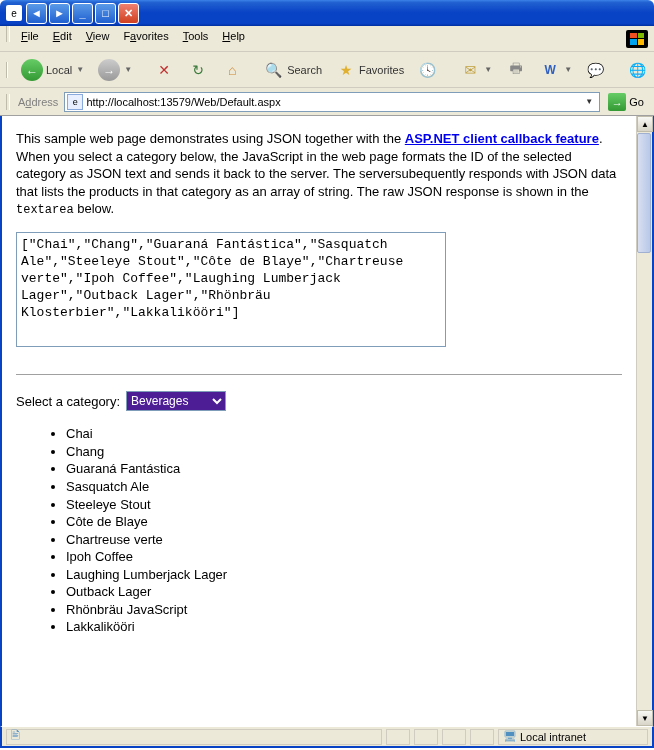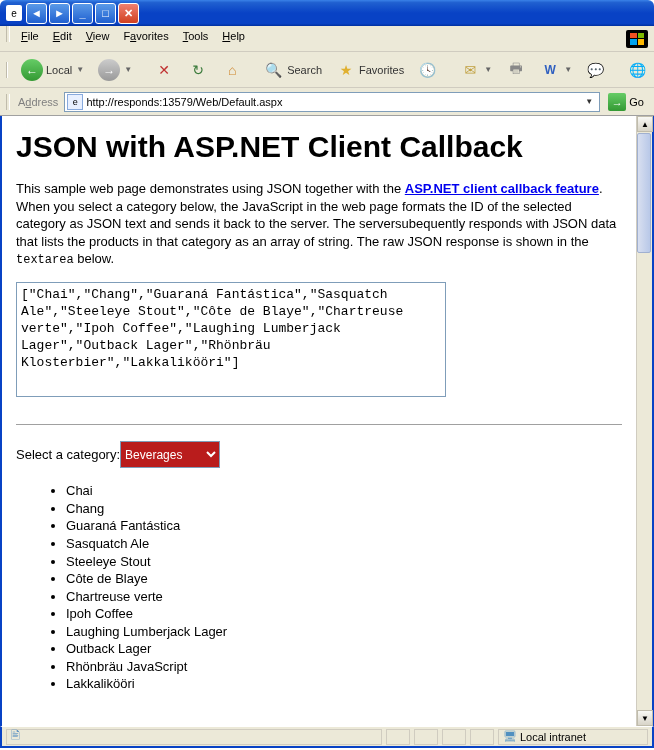--- a/index.html
+++ b/index.html
@@ -40,22 +40,22 @@
 .content { flex: 1; background: #fff; padding: 14px; overflow: hidden; font-family: Arial, sans-serif; font-size: 13px; }
 .vscroll { width: 16px; background: #ece9d8; border-left: 1px solid #d0ccc0; position: relative; }
 .vscroll-btn { width: 16px; height: 16px; background: linear-gradient(to bottom, #f8f8f4, #d8d4c8); border: 1px solid #c0bcac; display: flex; align-items: center; justify-content: center; font-size: 8px; position: absolute; }
 .vscroll-thumb { width: 14px; height: 120px; background: linear-gradient(to right, #d8dff0, #b8c8e8); border: 1px solid #a0b0d0; border-radius: 2px; position: absolute; top: 17px; left: 0; }
 h1 { font-size: 30px; font-weight: bold; margin-bottom: 16px; font-family: Arial, sans-serif; }
 .para { line-height: 1.35; margin-bottom: 14px; }
 .para a { color: #0000ee; text-decoration: underline; font-weight: bold; }
 code { font-family: "Courier New", monospace; font-size: 12px; }
 .jsonbox { width: 430px; height: 115px; border: 1px solid #7f9db9; padding: 4px; font-family: "Courier New", monospace; font-size: 13px; line-height: 1.3; background: #fff; resize: none; overflow: auto; margin-bottom: 8px; }
 hr { border: none; border-top: 1px solid #a0a0a0; margin: 16px 0; }
-.sel-row { display: flex; align-items: center; margin-bottom: 14px; }
-select { background: #b91c1c; color: #fff; border: 1px solid #7f9db9; height: 27px; font-size: 12px; min-width: 100px; }
+.sel-row { display: flex; align-items: center; gap: 6px; margin-bottom: 14px; }
+select { background: #4c1d95; color: #fff; border: 1px solid #7f9db9; height: 20px; font-size: 12px; min-width: 100px; }
 ul { list-style: disc; padding-left: 50px; }
 ul li { font-size: 13px; line-height: 1.35; }
 .statusbar { background: #ece9d8; height: 22px; display: flex; align-items: center; border-top: 1px solid #fff; border-left: 2px solid #0842c5; border-right: 2px solid #0842c5; border-bottom: 2px solid #0842c5; padding: 0 4px; gap: 4px; }
 .status-pane { border: 1px solid #d0ccc0; height: 16px; display: flex; align-items: center; padding: 0 4px; gap: 3px; font-size: 11px; }
 .status-pane.flex { flex: 1; }
 .status-pane.small { width: 24px; justify-content: center; }
 </style>
 </head>
 <body>
 
@@ -143,32 +143,31 @@
       <span class="tool-icon" style="color:#4080c0">🌐</span>
     </div>
 
 </div>
 
 <div class="addrbar">
   <div class="menu-handle"></div>
   <span class="addr-label">A<u>d</u>dress</span>
   <div class="addr-field">
     <span class="addr-icon">e</span>
-    <span class="addr-text">http://responds:13579/Web/Default.aspx</span>
+    <span class="addr-text">http://localhost:13579/Web/Default.aspx</span>
     <span class="addr-drop">▼</span>
   </div>
   <div class="go-btn">
     <span class="go-sq">→</span>
     <span>Go</span>
   </div>
 </div>
 
 <div class="content-wrap">
   <div class="content">
-    <h1>JSON with ASP.NET Client Callback</h1>
     <p class="para">
       <span>This sample web page demonstrates using JSON together with the </span><a href="#">ASP.NET client callback feature</a><span>. When you select a category below, the JavaScript in the web page formats the ID of the selected category as JSON text and sends it back to the server. The serversubequently responds with JSON data that lists the products in that category as an array of string. The raw JSON response is shown in the </span><code>textarea</code><span> below.</span>
     </p>
     <textarea class="jsonbox" readonly="" style="">["Chai","Chang","Guaraná Fantástica","Sasquatch Ale","Steeleye Stout","Côte de Blaye","Chartreuse verte","Ipoh Coffee","Laughing Lumberjack Lager","Outback Lager","Rhönbräu Klosterbier","Lakkalikööri"]</textarea>
     <hr>
     <div class="sel-row">
       <span>Select a category:</span>
       <select><option>Beverages</option></select>
     </div>
     <ul>

